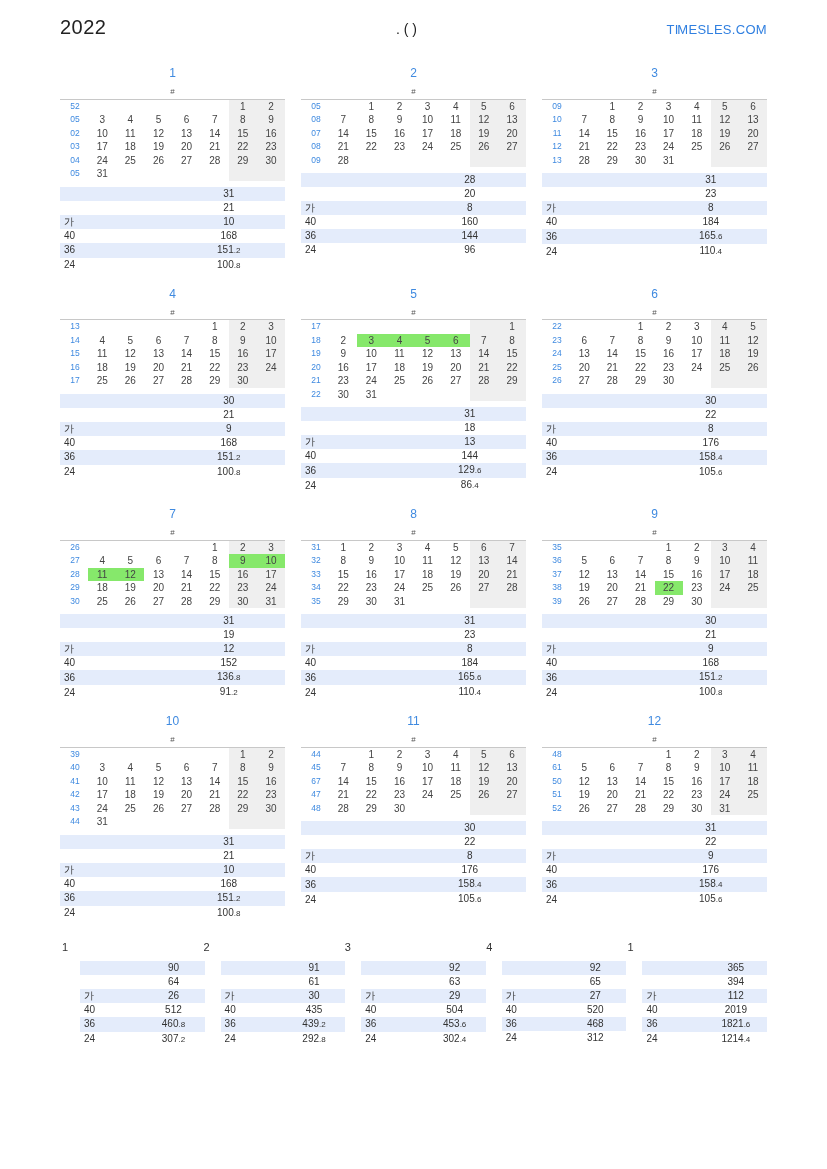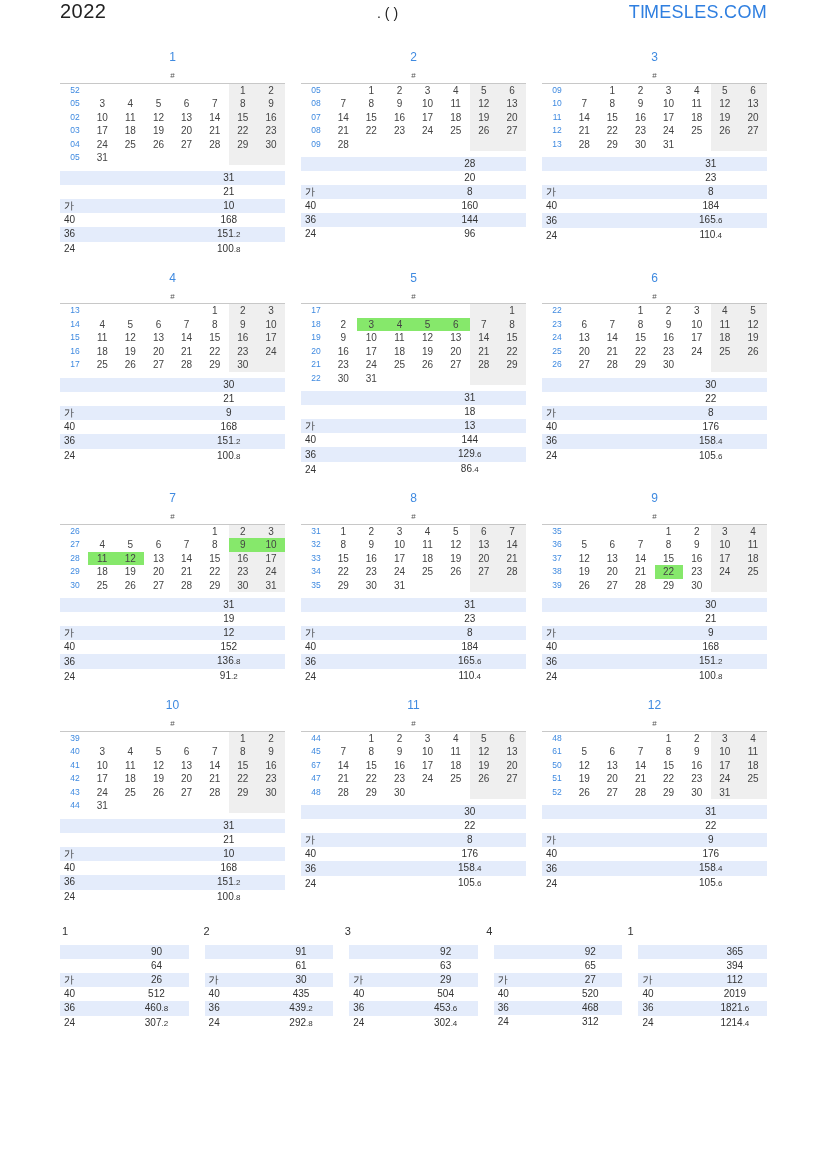--- a/index.html
+++ b/index.html
@@ -6,24 +6,24 @@
   body{
     width:827px;height:1169px;
     background:#ffffff;
     font-family:"Liberation Sans", sans-serif;
     color:#333333;
     -webkit-font-smoothing:antialiased;
   }
   .page{position:relative;width:827px;height:1169px;box-sizing:border-box;padding:0 60px;}
 
   
-  .header{display:flex;align-items:baseline;justify-content:space-between;height:40px;}
+  .header{display:flex;align-items:baseline;justify-content:space-between;padding-top:16px;height:40px;}
   .hdr-year{font-size:20px;color:#222;letter-spacing:.5px;}
   .hdr-center{font-size:14px;color:#222;flex:1;text-align:center;padding-left:40px;}
-  .hdr-brand{font-size:18px;color:#2f7fe0;letter-spacing:.3px;}
+  .hdr-brand{font-size:13px;color:#2f7fe0;letter-spacing:.3px;}
   .hdr-brand .dot{letter-spacing:-1px;}
 
   
   .months{display:grid;grid-template-columns:repeat(3,1fr);column-gap:16px;row-gap:0;margin-top:10px;}
   .month{margin-bottom:14px;}
   .m-title{text-align:center;color:#3f8ae0;font-size:12px;margin-bottom:5px;}
 
   table.cal{border-collapse:collapse;width:100%;font-size:10px;table-layout:fixed;}
   table.cal td,table.cal th{height:13.5px;line-height:13.5px;text-align:center;padding:0;font-weight:normal;}
   .wk{color:#3f8ae0;font-size:8.5px;text-align:left;padding-left:2px !important;width:20px;}
@@ -39,21 +39,21 @@
   .r-odd{background:#e4ecfb;}
   .r-even{background:#ffffff;}
   .c-l{text-align:left;}
   .c-c{text-align:center;}
   .sub{font-size:8px;}
 
   
   .summary{margin-top:6px;}
   .sum-heads{display:grid;grid-template-columns:repeat(5,1fr);font-size:11px;color:#333;margin-bottom:2px;}
   .sum-heads div{padding-left:2px;}
-  .sum-grid{display:grid;grid-template-columns:repeat(5,1fr);column-gap:16px;}
+  .sum-grid{display:grid;grid-template-columns:repeat(5,1fr);column-gap:16px;margin-left:20px;}
 </style>
 </head>
 <body>
 
 <div class="page">
 
   <div class="header">
     <div class="hdr-year">2022</div>
     <div class="hdr-center">.  (                            )</div>
     <div class="hdr-brand"><span>T</span><span class="dot">I</span><span>MESLES</span><span>.COM</span></div>

